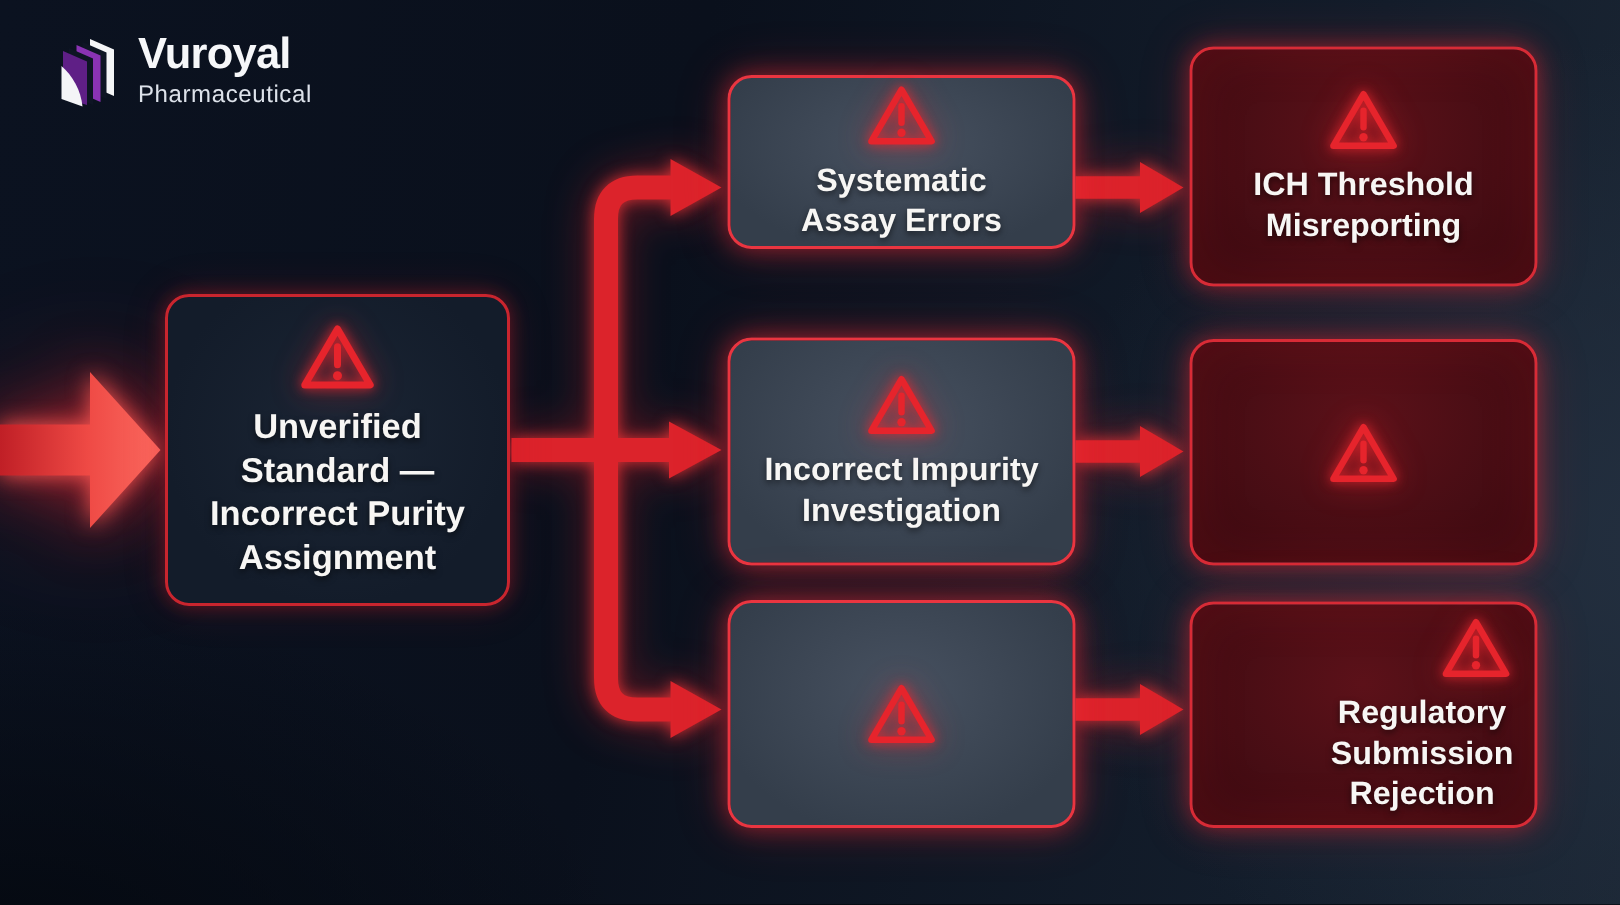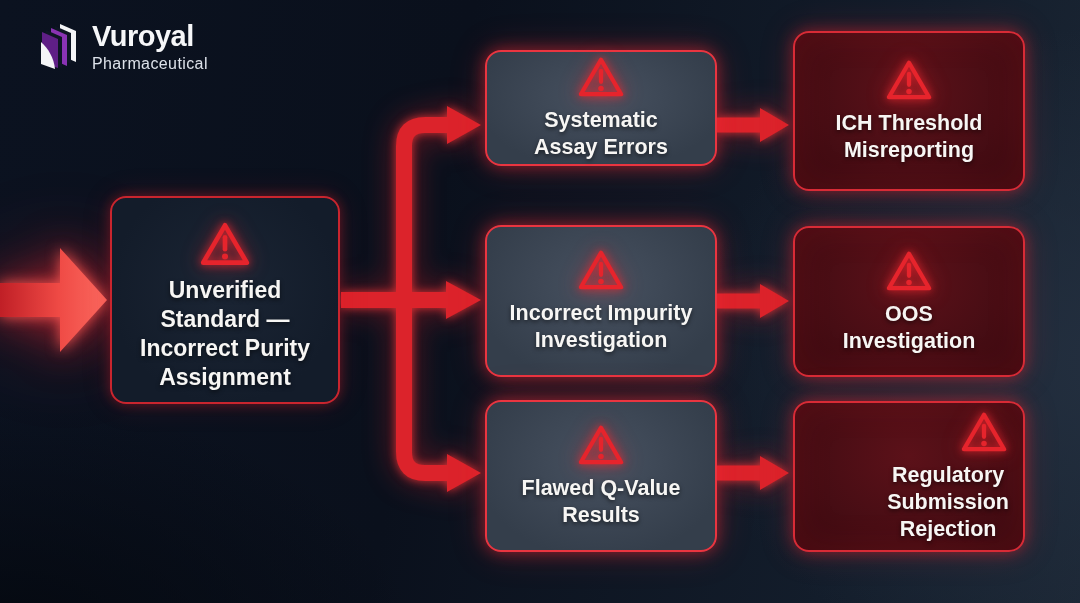--- a/index.html
+++ b/index.html
@@ -6,21 +6,21 @@
   .canvas{
     position:relative;width:1080px;height:603px;overflow:hidden;
     font-family:"Liberation Sans",sans-serif;
     background:
       radial-gradient(ellipse 700px 420px at 0% 108%, #04080f 0%, rgba(4,8,15,0) 60%),
       radial-gradient(ellipse 620px 480px at 104% 60%, #232f3f 0%, rgba(35,47,63,0) 70%),
       linear-gradient(100deg,#0b1220 0%, #0a101c 40%, #131d2b 78%, #1b2634 100%);
   }
 
   
-  .logo{position:absolute;left:34px;top:22px;display:flex;align-items:flex-start;gap:12px;}
+  .logo{position:absolute;left:34px;top:22px;display:flex;align-items:flex-end;gap:12px;}
   .logo-text{display:flex;flex-direction:column;line-height:1;}
   .logo-name{color:#f6f7f9;font-size:29px;font-weight:800;letter-spacing:-.5px;}
   .logo-tagline{color:#dde2ea;font-size:16px;font-weight:400;margin-top:5px;letter-spacing:.4px;}
 
   
   .box{
     position:absolute;box-sizing:border-box;border-radius:16px;border:2px solid;
     display:flex;flex-direction:column;align-items:center;justify-content:center;
     gap:8px;padding:10px 14px;
   }
@@ -40,21 +40,21 @@
     box-shadow:0 0 15px rgba(228,36,46,.5), 0 0 34px rgba(228,36,46,.22),
                inset 0 0 36px rgba(210,30,40,.18);
   }
   .box-label{
     color:#f7f6f4;font-weight:700;text-align:center;white-space:pre-line;
     text-shadow:0 2px 4px rgba(0,0,0,.55);
   }
   .label-lg{font-size:23px;line-height:29px;}
   .label-md{font-size:21.5px;line-height:27px;}
 
-  .pos-root{left:110px;top:196px;width:230px;height:208px;justify-content:flex-end;}
+  .pos-root{left:110px;top:196px;width:230px;height:208px;}
   .pos-c0{left:485px;top:50px; width:232px;height:116px;}
   .pos-c1{left:485px;top:225px;width:232px;height:152px;}
   .pos-c2{left:485px;top:400px;width:232px;height:152px;}
   .pos-o0{left:793px;top:31px; width:232px;height:160px;}
   .pos-o1{left:793px;top:226px;width:232px;height:151px;}
   .pos-o2{left:793px;top:401px;width:232px;height:151px;align-items:flex-end;}
 
   .warn-icon{filter:drop-shadow(0 0 4px rgba(240,40,48,.85)) drop-shadow(0 0 10px rgba(225,30,40,.45));flex:0 0 auto;}
 
   
@@ -148,42 +148,38 @@
     <div class="box-label label-md">Incorrect Impurity
 Investigation</div>
   </div>
 
   <div class="box box-slate pos-c2">
     <svg class="warn-icon" width="50" height="44" viewBox="0 0 52 46" aria-hidden="true">
       <path d="M26 5 L47 41 H5 Z" fill="none" stroke="#e6242c" stroke-width="4.5" stroke-linejoin="round"></path>
       <line x1="26" y1="16.5" x2="26" y2="28" stroke="#e6242c" stroke-width="4.5" stroke-linecap="round"></line>
       <circle cx="26" cy="35" r="2.9" fill="#e6242c"></circle>
     </svg>
-    <div class="box-label label-md">Flawed Q-Value
-Results</div>
   </div>
 
   <div class="box box-red pos-o0">
     <svg class="warn-icon" width="50" height="44" viewBox="0 0 52 46" aria-hidden="true">
       <path d="M26 5 L47 41 H5 Z" fill="none" stroke="#e6242c" stroke-width="4.5" stroke-linejoin="round"></path>
       <line x1="26" y1="16.5" x2="26" y2="28" stroke="#e6242c" stroke-width="4.5" stroke-linecap="round"></line>
       <circle cx="26" cy="35" r="2.9" fill="#e6242c"></circle>
     </svg>
     <div class="box-label label-md">ICH Threshold
 Misreporting</div>
   </div>
 
   <div class="box box-red pos-o1">
     <svg class="warn-icon" width="50" height="44" viewBox="0 0 52 46" aria-hidden="true">
       <path d="M26 5 L47 41 H5 Z" fill="none" stroke="#e6242c" stroke-width="4.5" stroke-linejoin="round"></path>
       <line x1="26" y1="16.5" x2="26" y2="28" stroke="#e6242c" stroke-width="4.5" stroke-linecap="round"></line>
       <circle cx="26" cy="35" r="2.9" fill="#e6242c"></circle>
     </svg>
-    <div class="box-label label-md">OOS
-Investigation</div>
   </div>
 
   <div class="box box-red pos-o2">
     <svg class="warn-icon" width="50" height="44" viewBox="0 0 52 46" aria-hidden="true">
       <path d="M26 5 L47 41 H5 Z" fill="none" stroke="#e6242c" stroke-width="4.5" stroke-linejoin="round"></path>
       <line x1="26" y1="16.5" x2="26" y2="28" stroke="#e6242c" stroke-width="4.5" stroke-linecap="round"></line>
       <circle cx="26" cy="35" r="2.9" fill="#e6242c"></circle>
     </svg>
     <div class="box-label label-md">Regulatory
 Submission

